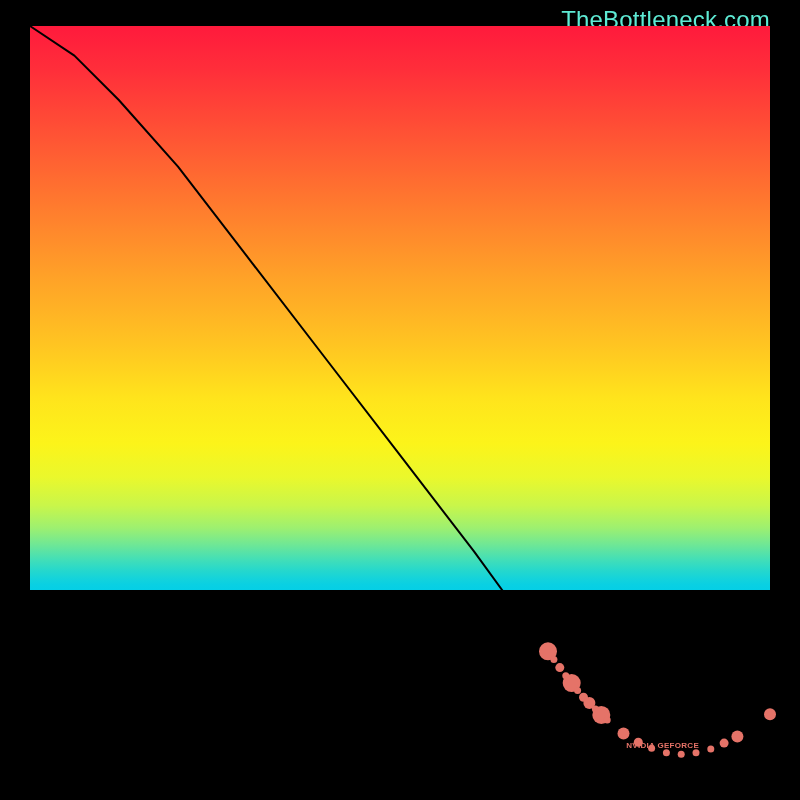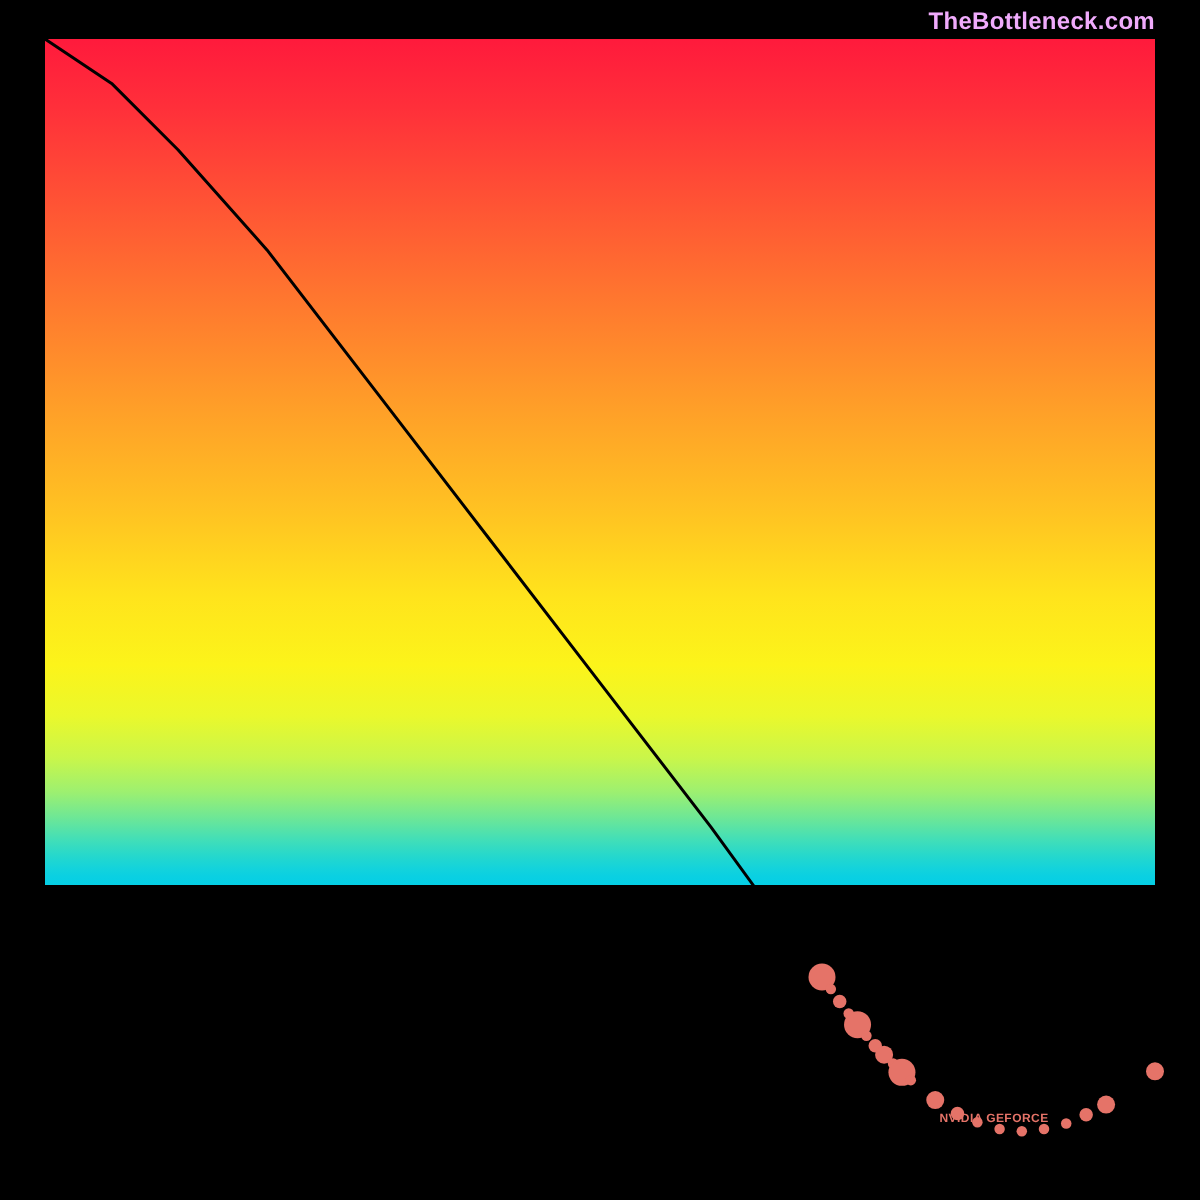--- a/index.html
+++ b/index.html
@@ -41,23 +41,23 @@
       #14d3db 98%,
       #0ad0e2 99%,
       #05cfe6 100%
     );
   }
   .watermark {
     position: absolute;
     top: 6px;
     right: 30px;
     font-family: Arial, Helvetica, sans-serif;
-    font-size: 16px;
-    font-weight: 700;
-    color: #f0abfc;
+    font-size: 24px;
+    font-weight: 400;
+    color: #5eead4;
     letter-spacing: 0.2px;
     user-select: none;
   }
   svg.curve {
     position: absolute;
     left: 0;
     top: 0;
     width: 740px;
     height: 740px;
     overflow: visible;

